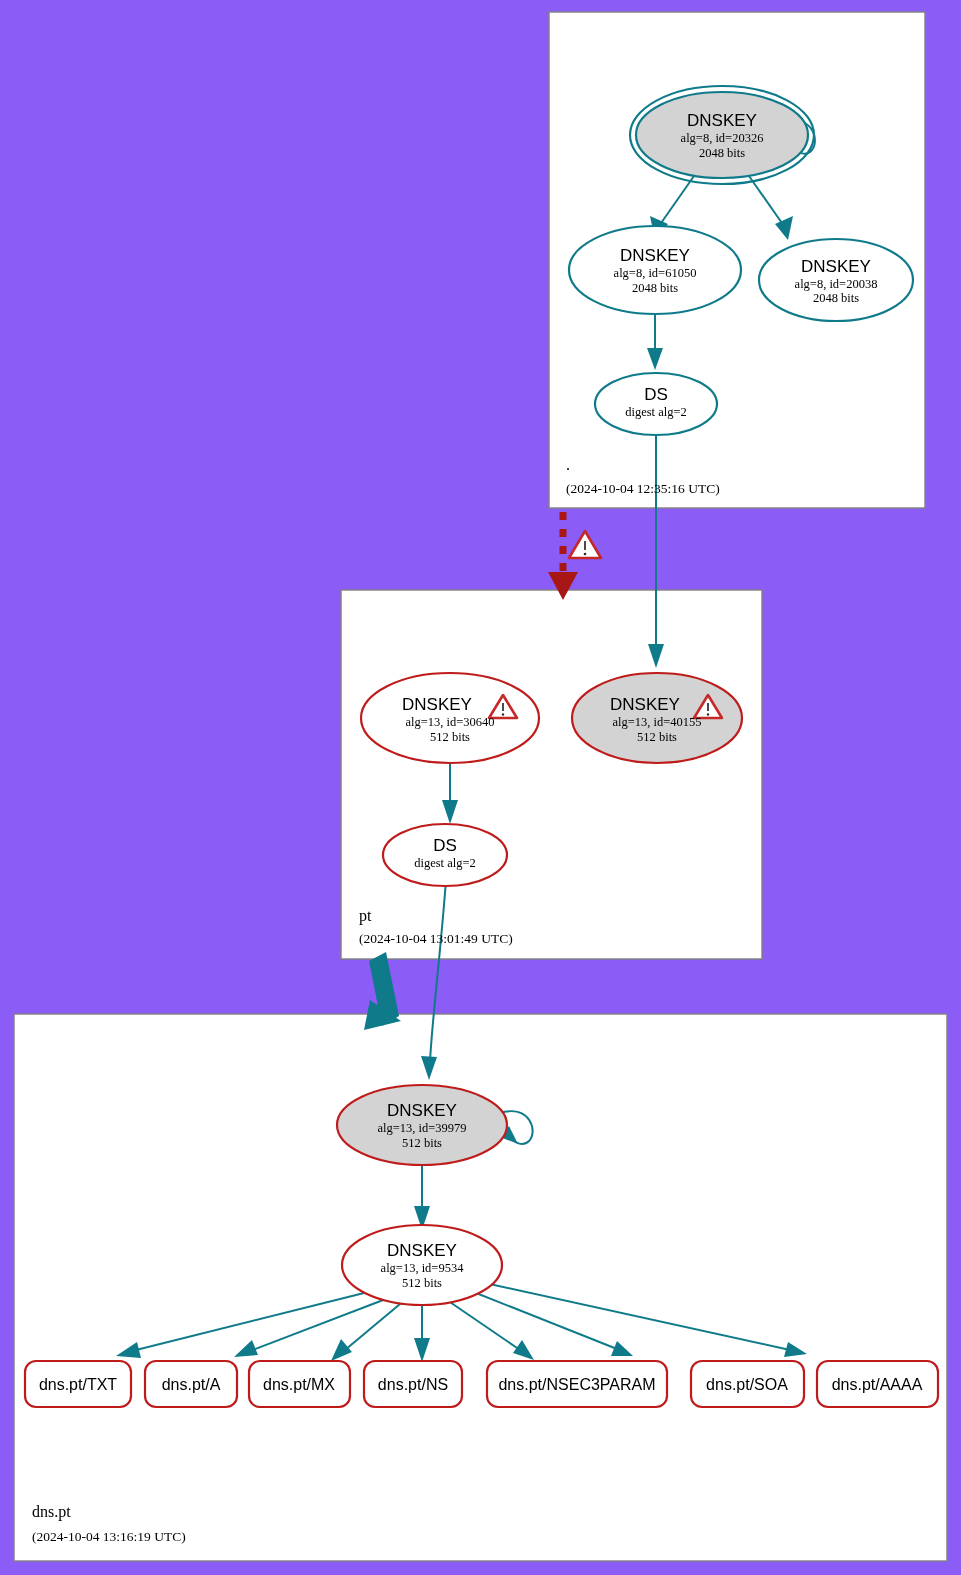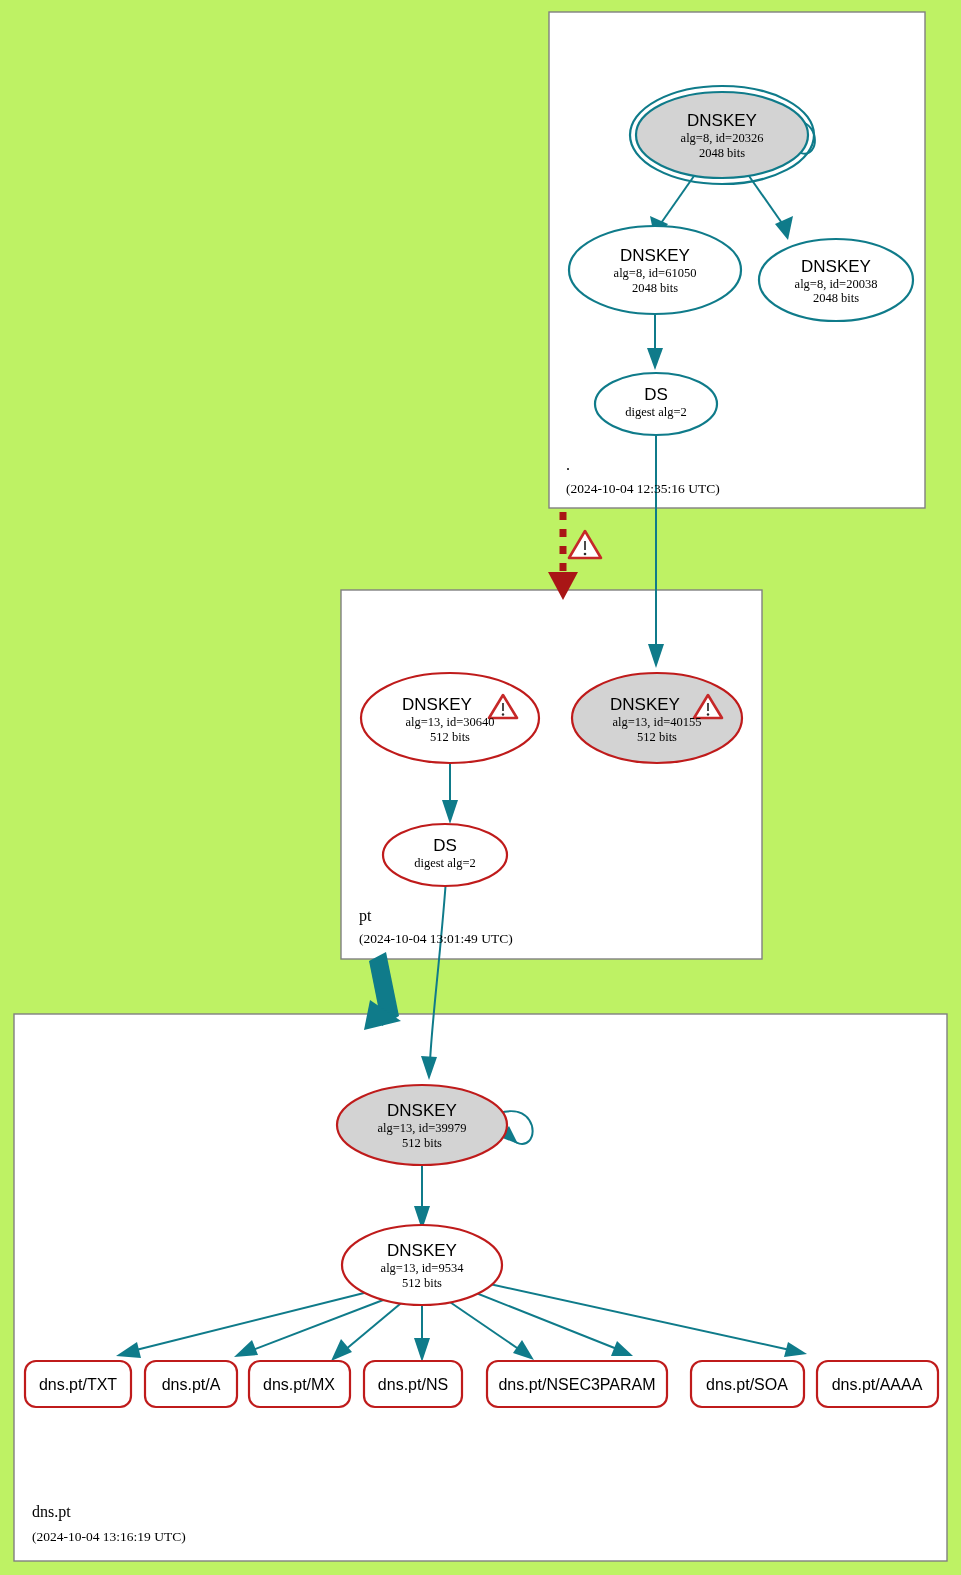--- a/index.html
+++ b/index.html
@@ -9,21 +9,21 @@
     background: #ffffff;
   }
   body {
     font-family: "Liberation Sans", sans-serif;
   }
   #canvas {
     position: relative;
     width: 961px;
     height: 1575px;
     overflow: hidden;
-    background: #bef264;
+    background: #8b5cf6;
   }
   #graph {
     position: absolute;
     left: 0;
     top: 0;
     width: 961px;
     height: 1575px;
   }
   .zone-box {
     fill: #ffffff;

